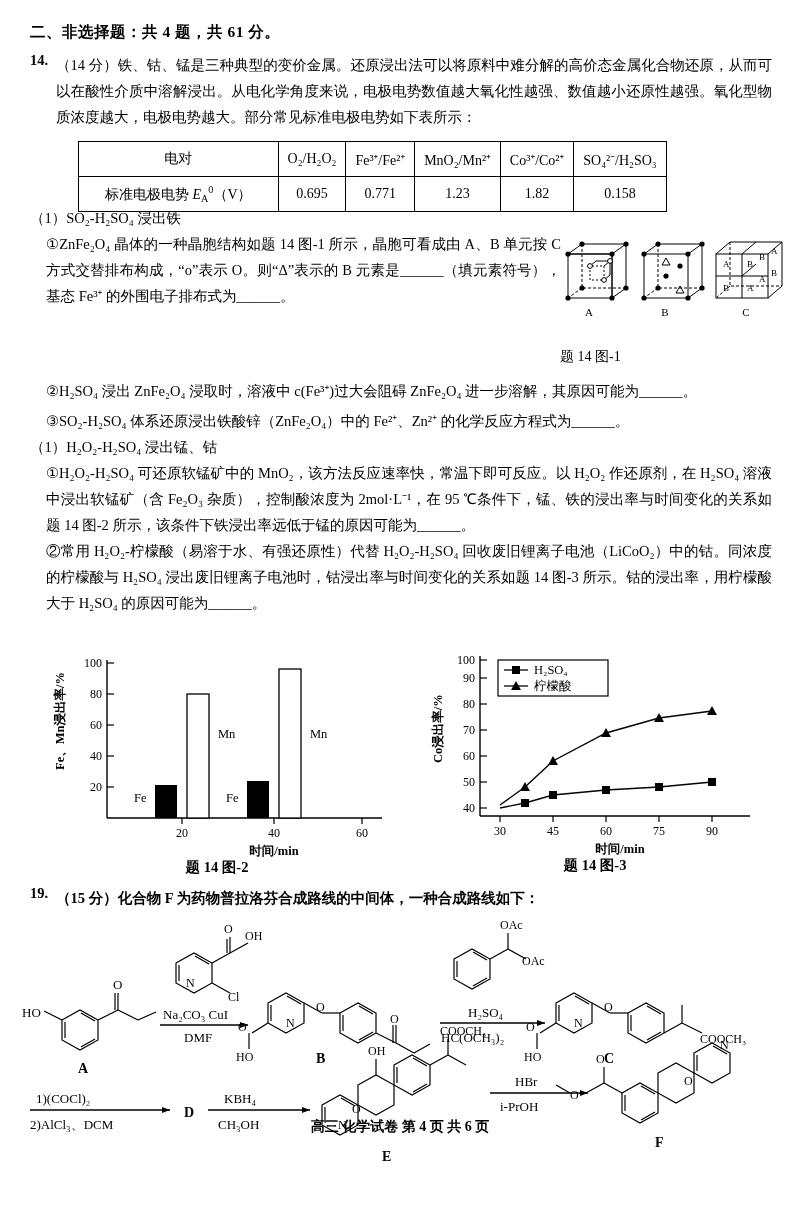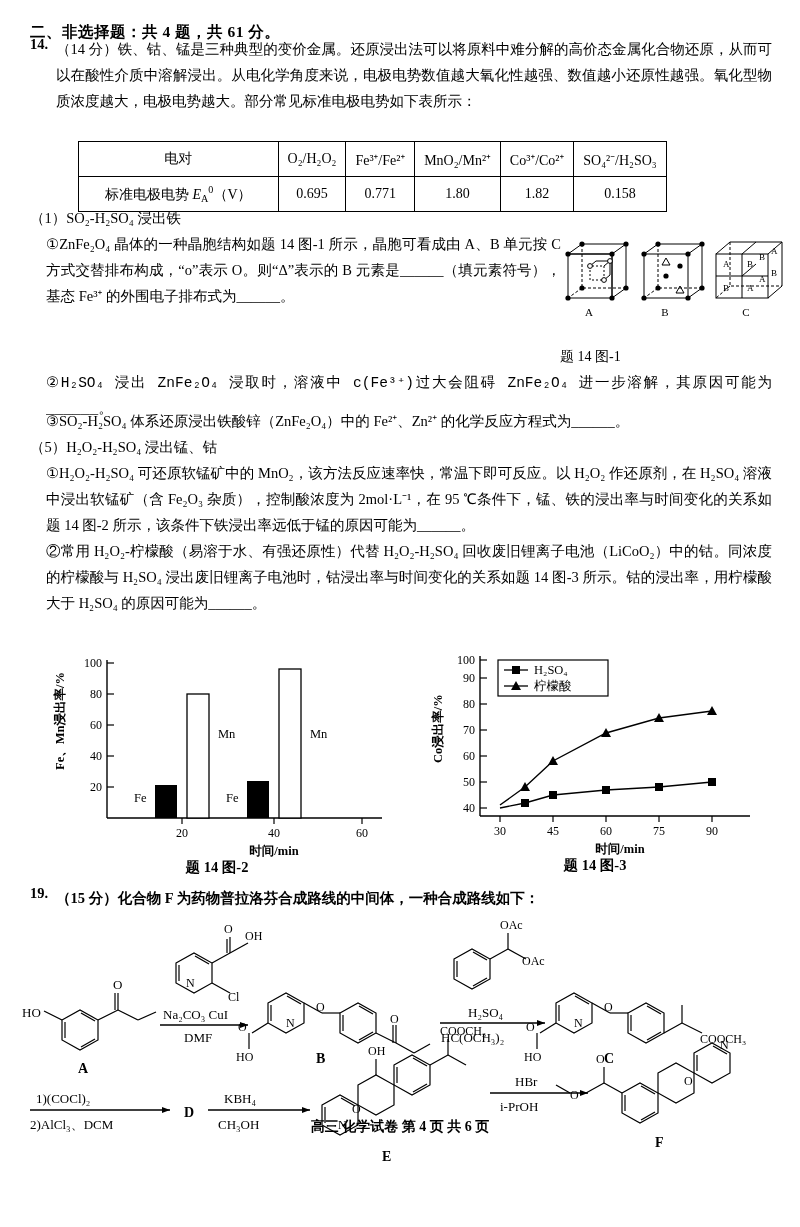--- a/index.html
+++ b/index.html
@@ -54,40 +54,40 @@
   svg text{font-family:"Liberation Serif", serif;}
   .axis-t{font-size:12px;}
 </style>
 </head>
 <body>
 
 <div class="page">
 
   <div class="sec-title">二、非选择题：共 4 题，共 61 分。</div>
 
-  <div class="q-block" style="top:36px;">
+  <div class="q-block" style="top:52px;">
     <span class="q-num">14.</span>
     <div class="para" style="margin-left:26px;text-indent:0;">（14 分）铁、钴、锰是三种典型的变价金属。还原浸出法可以将原料中难分解的高价态金属化合物还原，从而可以在酸性介质中溶解浸出。从电化学角度来说，电极电势数值越大氧化性越强、数值越小还原性越强。氧化型物质浓度越大，电极电势越大。部分常见标准电极电势如下表所示：</div>
   </div>
 
   <table class="etable">
     <tbody>
         <tr>
       <td class="first">电对</td>
       <td>O₂/H₂O₂</td>
       <td>Fe³⁺/Fe²⁺</td>
       <td>MnO₂/Mn²⁺</td>
       <td>Co³⁺/Co²⁺</td>
       <td>SO₄²⁻/H₂SO₃</td>
     </tr>
     <tr>
       <td class="first">标准电极电势 <i>E</i><sub>A</sub><sup>0</sup>（V）</td>
       <td>0.695</td>
       <td>0.771</td>
-      <td>1.80</td>
+      <td>1.23</td>
       <td>1.82</td>
       <td>0.158</td>
     </tr>
   </tbody>
     </table>
 
   <div class="q-block" style="top:205px;">
     <div class="para">（1）SO₂-H₂SO₄ 浸出铁</div>
     <div class="para indent1" style="width:515px;">①ZnFe₂O₄ 晶体的一种晶胞结构如题 14 图-1 所示，晶胞可看成由 A、B 单元按 C 方式交替排布构成，“o”表示 O。则“Δ”表示的 B 元素是______（填元素符号），基态 Fe³⁺ 的外围电子排布式为______。</div>
   </div>
@@ -165,29 +165,29 @@
       <text x="211" y="18" font-size="9">A</text>
       <text x="163" y="55" font-size="9">B</text>
       <text x="187" y="55" font-size="9">A</text>
       <text x="199" y="46" font-size="9">A</text>
       <text x="211" y="40" font-size="9">B</text>
       <text x="186" y="80" font-size="11" text-anchor="middle">C</text>
     </svg>
     <div class="fig-caption" style="margin-top:-4px;">题 14 图-1</div>
   </div>
 
-  <div class="q-block" style="top:370px;font-family:Liberation Mono, monospace;">
+  <div class="q-block" style="top:378px;">
     <div class="para indent1">②H₂SO₄ 浸出 ZnFe₂O₄ 浸取时，溶液中 c(Fe³⁺)过大会阻碍 ZnFe₂O₄ 进一步溶解，其原因可能为______。</div>
   </div>
   <div class="q-block" style="top:408px;">
     <div class="para indent1">③SO₂-H₂SO₄ 体系还原浸出铁酸锌（ZnFe₂O₄）中的 Fe²⁺、Zn²⁺ 的化学反应方程式为______。</div>
   </div>
 
   <div class="q-block" style="top:434px;">
-    <div class="para">（5）H₂O₂-H₂SO₄ 浸出锰、钴</div>
+    <div class="para">（1）H₂O₂-H₂SO₄ 浸出锰、钴</div>
     <div class="para indent1">①H₂O₂-H₂SO₄ 可还原软锰矿中的 MnO₂，该方法反应速率快，常温下即可反应。以 H₂O₂ 作还原剂，在 H₂SO₄ 溶液中浸出软锰矿（含 Fe₂O₃ 杂质），控制酸浓度为 2mol·L⁻¹，在 95 ℃条件下，锰、铁的浸出率与时间变化的关系如题 14 图-2 所示，该条件下铁浸出率远低于锰的原因可能为______。</div>
     <div class="para indent1">②常用 H₂O₂-柠檬酸（易溶于水、有强还原性）代替 H₂O₂-H₂SO₄ 回收废旧锂离子电池（LiCoO₂）中的钴。同浓度的柠檬酸与 H₂SO₄ 浸出废旧锂离子电池时，钴浸出率与时间变化的关系如题 14 图-3 所示。钴的浸出率，用柠檬酸大于 H₂SO₄ 的原因可能为______。</div>
   </div>
 
   <div class="chart-box" style="left:42px;top:650px;width:350px;">
     <svg width="350" height="210" viewBox="0 0 350 210">
 
       <line x1="65" y1="10" x2="65" y2="168" stroke="#000" stroke-width="1.4"></line>
       <line x1="65" y1="168" x2="340" y2="168" stroke="#000" stroke-width="1.4"></line>
 

